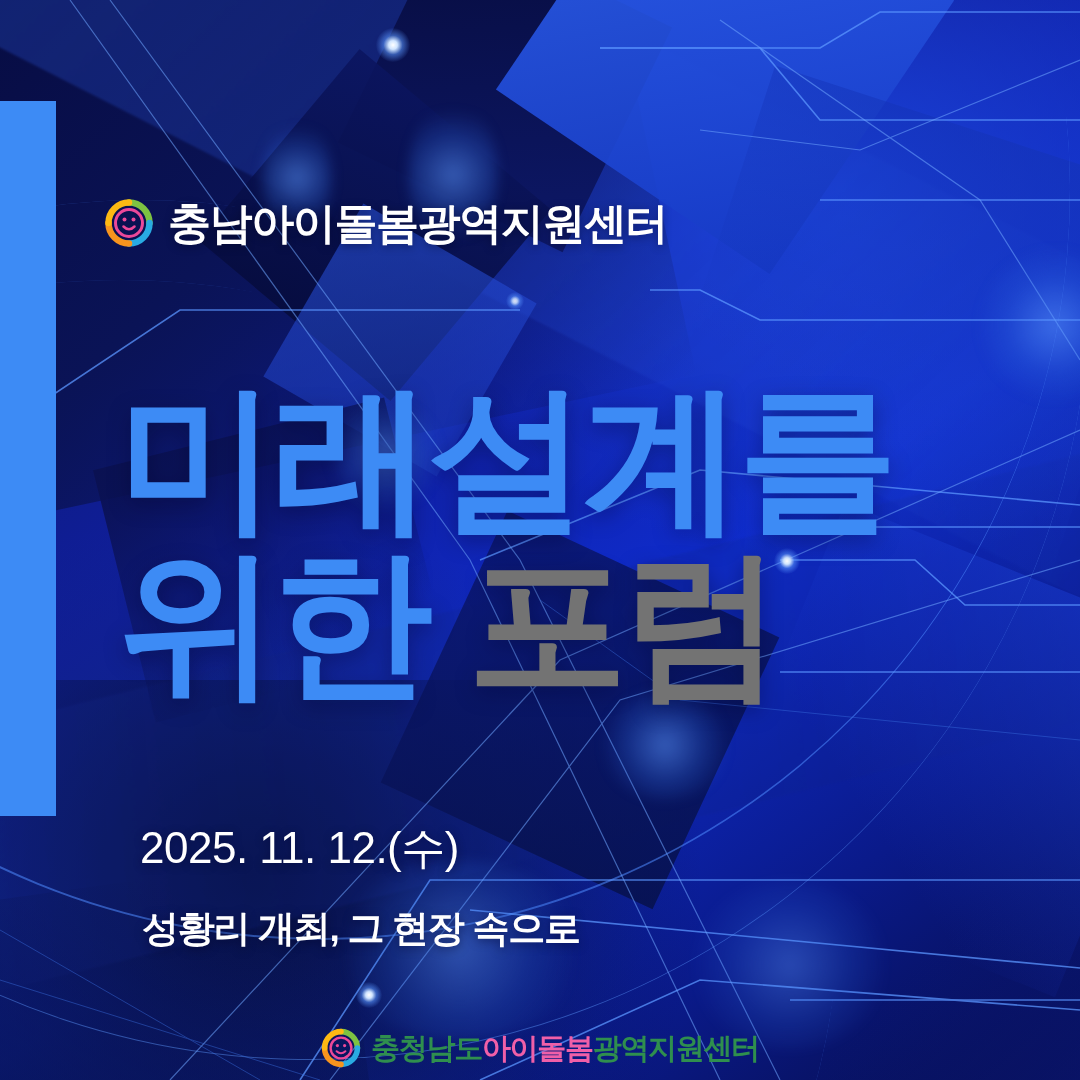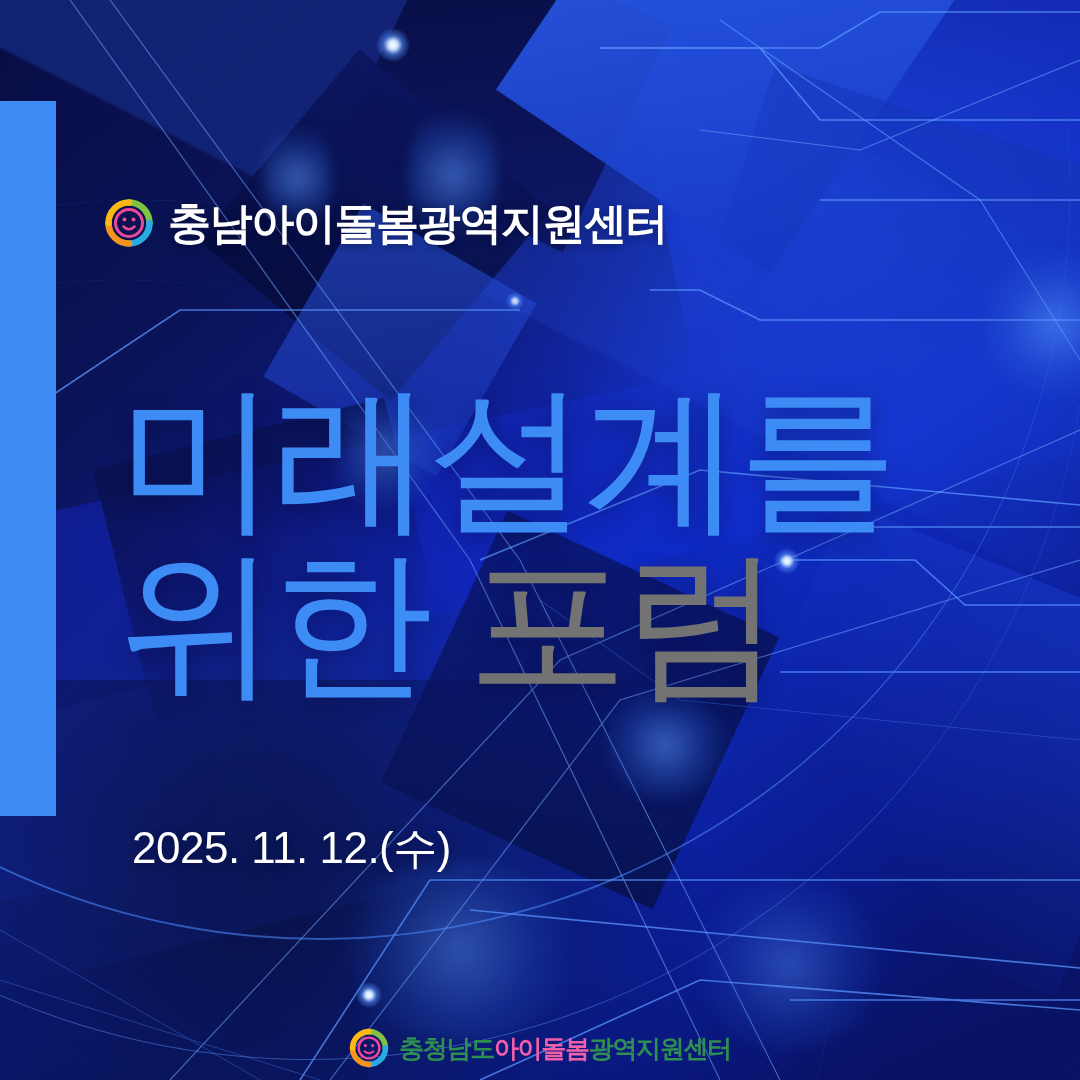--- a/index.html
+++ b/index.html
@@ -218,35 +218,35 @@
     line-height: 1;
     white-space: nowrap;
     text-shadow: 0 3px 10px rgba(0,0,30,.45);
   }
 
   .headline {
     position: absolute;
     left: 118px; top: 380px;
     line-height: .98;
     letter-spacing: -5px;
-    font-weight: 400;
+    font-weight: 700;
     white-space: nowrap;
   }
   .headline .h-line {
     display: block;
     font-size: 160px;
   }
   .headline .c-mid { color: #3d8bf5; }
   .headline .c-pale { color: #737373; }
   .headline .h-line1 { text-shadow: 0 6px 22px rgba(0,5,40,.35); }
   .headline .h-line2 { margin-top: 8px; text-shadow: 0 6px 22px rgba(0,5,40,.35); }
 
   .date-line {
     position: absolute;
-    left: 132px; top: 826px;
+    left: 140px; top: 826px;
     font-size: 44px;
     font-weight: 400;
     color: #ffffff;
     letter-spacing: -0.5px;
     line-height: 1;
     white-space: nowrap;
     text-shadow: 0 2px 10px rgba(0,0,30,.45);
   }
 
   .tagline {
@@ -263,21 +263,21 @@
 
   .footer-brand {
     position: absolute;
     left: 0; right: 0; bottom: 12px;
     display: flex;
     align-items: center;
     justify-content: center;
     gap: 10px;
   }
   .footer-text {
-    font-size: 25px;
+    font-size: 29px;
     font-weight: 700;
     letter-spacing: -1.3px;
     line-height: 1;
     white-space: nowrap;
     font-family: Liberation Serif, serif;
   }
   .footer-text .t-green { color: #2f8f4e; }
   .footer-text .t-pink  { color: #f05fa8; font-weight: 900; }
 </style>
 </head>
@@ -373,20 +373,21 @@
     </div>
 
 
     <div class="headline">
       <span class="h-line h-line1 c-mid">미래설계를</span>
       <span class="h-line h-line2"><span class="c-mid">위한</span><span class="c-mid">&nbsp;</span><span class="c-pale">포럼</span></span>
     </div>
 
     <div class="date-line">2025. 11. 12.(수)</div>
 
+    <div class="tagline">성황리 개최, 그 현장 속으로</div>
 
     <div class="footer-brand">
       <svg width="40" height="40" viewBox="0 0 100 100">
         <g fill="none" stroke-width="14" stroke-linecap="round">
           <path d="M50 9 A41 41 0 0 1 91 50" stroke="#7dc242"></path>
           <path d="M91 50 A41 41 0 0 1 50 91" stroke="#29abe2"></path>
           <path d="M50 91 A41 41 0 0 1 9 50" stroke="#f7941e"></path>
           <path d="M9 50 A41 41 0 0 1 50 9" stroke="#fdb913"></path>
         </g>
         <circle cx="50" cy="50" r="26" fill="none" stroke="#ec4899" stroke-width="6"></circle>

